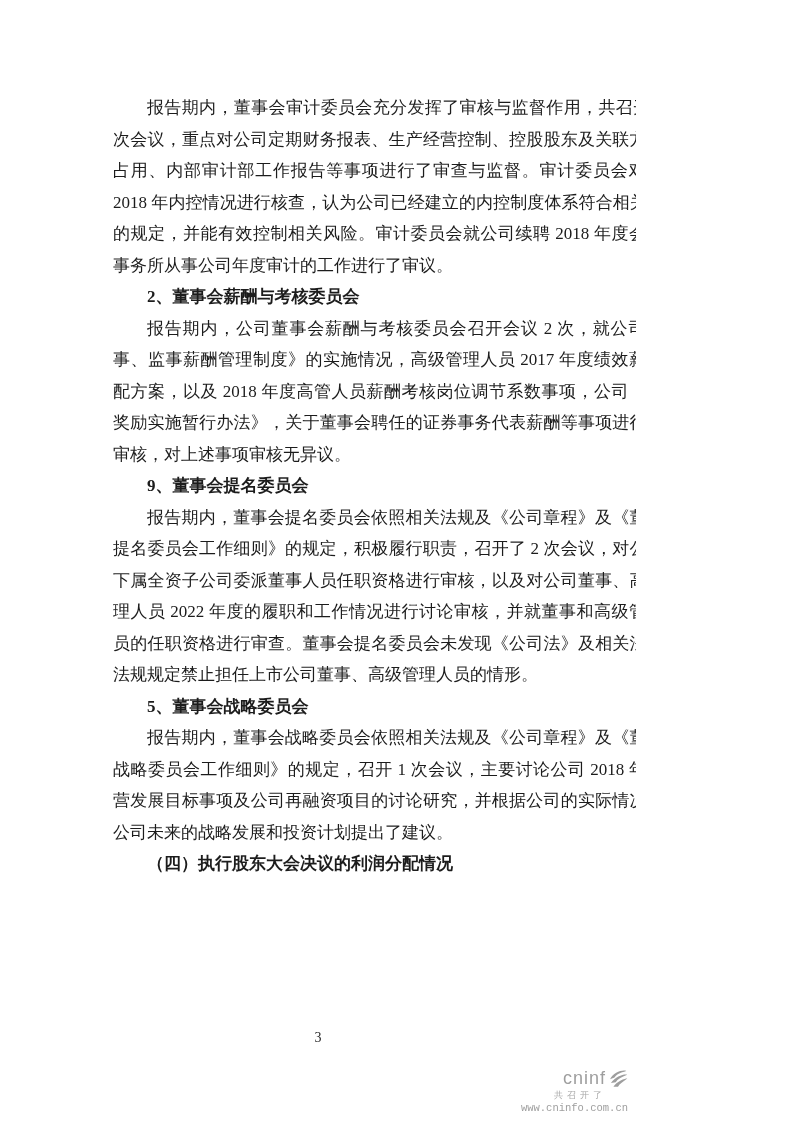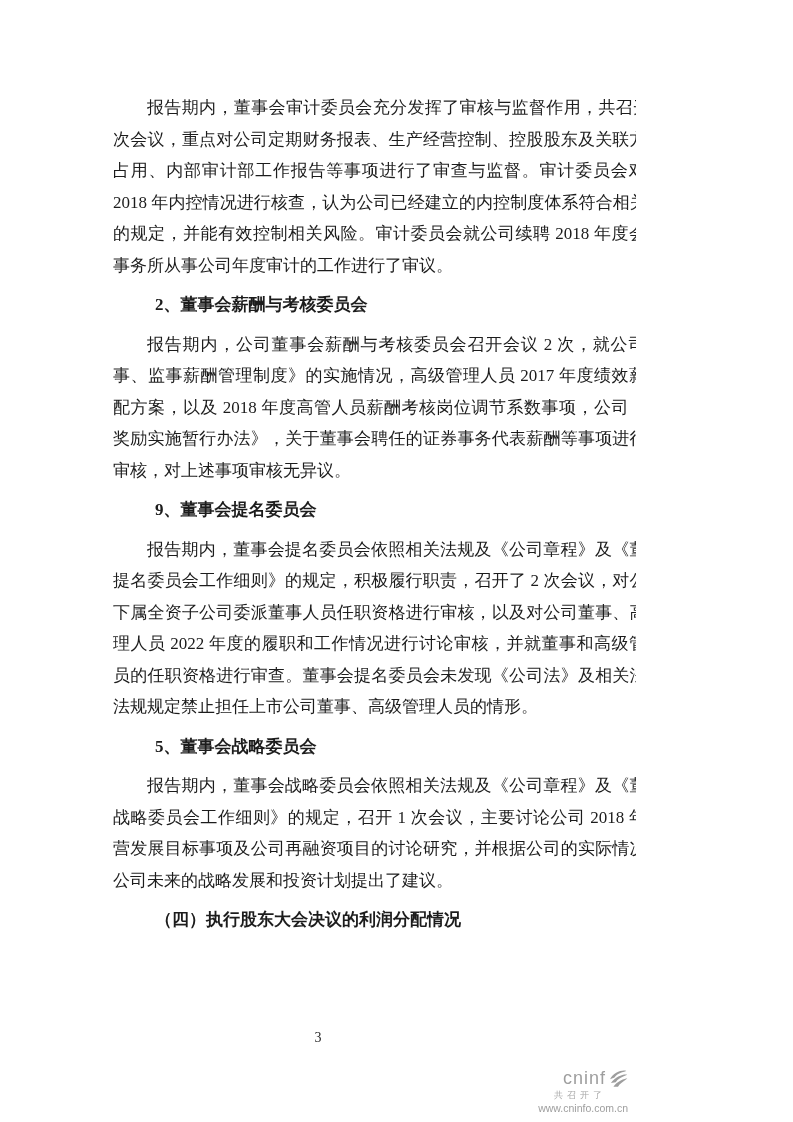--- a/index.html
+++ b/index.html
@@ -24,21 +24,21 @@
     font-size: 17px;
     line-height: 31.5px;
     text-align: justify;
     text-justify: inter-ideograph;
   }
   .para {
     margin: 0;
     text-indent: 2em;
   }
   .heading {
-    margin: 8px;
+    margin: 0;
     font-size: 17px;
     font-weight: bold;
     text-indent: 2em;
     text-align: left;
   }
   .page-number {
     position: absolute;
     top: 1030px;
     left: 0;
     width: 100%;
@@ -73,21 +73,21 @@
     height: 20px;
   }
   .caption {
     font-size: 9px;
     letter-spacing: 4px;
     margin-top: 1px;
     padding-right: 22px;
     color: #a8a8a8;
   }
   .url {
-    font-family: Liberation Sans, sans-serif;
+    font-family: Liberation Mono, monospace;
     font-size: 10.5px;
     margin-top: 2px;
     color: #9e9e9e;
   }
 </style>
 </head>
 <body>
 
 <div class="page">
 

